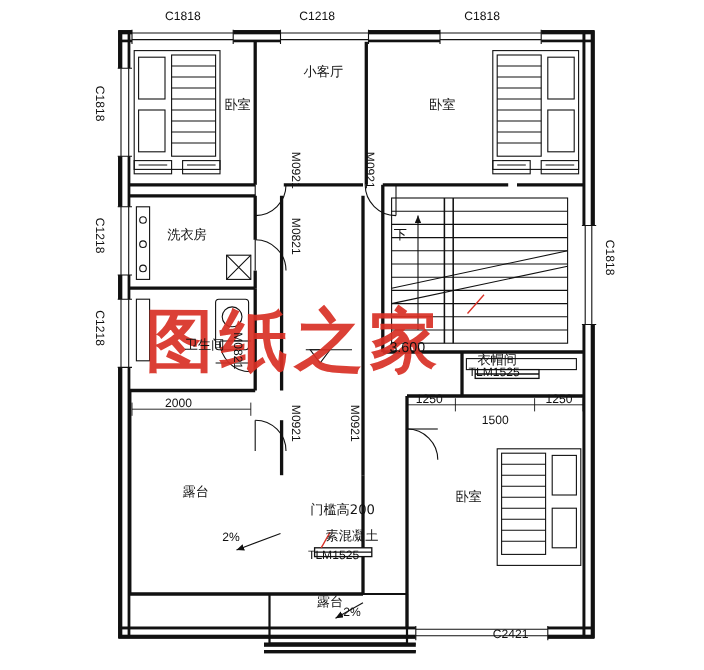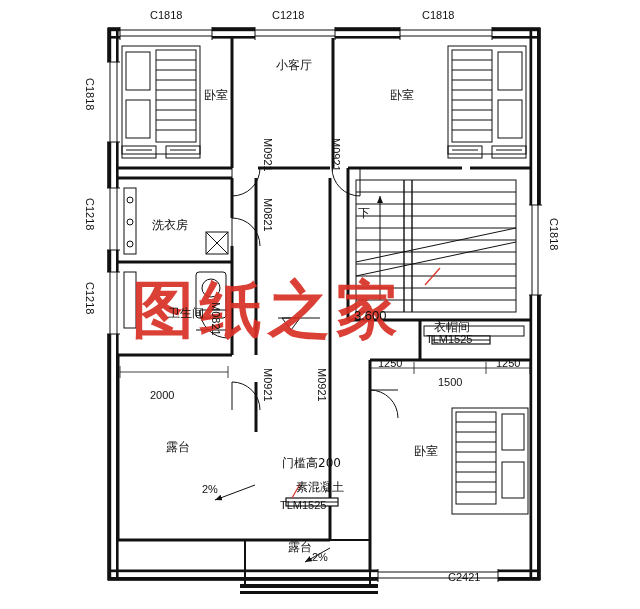--- a/index.html
+++ b/index.html
@@ -264,31 +264,31 @@
 <div class="lbl v" style="left:262px;top:198px;">M0821</div>
 <div class="lbl v" style="left:210px;top:302px;">M0821</div>
 <div class="lbl v" style="left:262px;top:368px;">M0921</div>
 <div class="lbl v" style="left:316px;top:368px;">M0921</div>
 <div class="lbl" style="left:426px;top:334px;">TLM1525</div>
 <div class="lbl" style="left:280px;top:500px;">TLM1525</div>
 
 <div class="lbl cn" style="left:204px;top:90px;">卧室</div>
 <div class="lbl cn" style="left:276px;top:60px;">小客厅</div>
 <div class="lbl cn" style="left:390px;top:90px;">卧室</div>
-<div class="lbl cn" style="left:152px;top:220px;">洗衣房</div>
+<div class="lbl cn" style="left:152px;top:208px;">洗衣房</div>
 <div class="lbl cn" style="left:122px;top:308px;margin-left:46px;">卫生间</div>
 <div class="lbl cn" style="left:434px;top:322px;">衣帽间</div>
 <div class="lbl cn" style="left:414px;top:446px;">卧室</div>
 <div class="lbl cn" style="left:166px;top:442px;">露台</div>
 <div class="lbl cn" style="left:288px;top:542px;">露台</div>
 
 <div class="lbl big" style="left:318px;top:310px;">3.600</div>
 <div class="lbl cn" style="left:358px;top:208px;">下</div>
 
-<div class="lbl" style="left:150px;top:362px;margin-top:28px;">2000</div>
+<div class="lbl" style="left:150px;top:362px;">2000</div>
 <div class="lbl" style="left:378px;top:358px;">1250</div>
 <div class="lbl" style="left:438px;top:377px;">1500</div>
 <div class="lbl" style="left:496px;top:358px;">1250</div>
 
 <div class="lbl cn" style="left:282px;top:458px;">门槛高200</div>
 <div class="lbl cn" style="left:296px;top:482px;">素混凝土</div>
 <div class="lbl" style="left:202px;top:484px;">2%</div>
 <div class="lbl" style="left:312px;top:552px;">2%</div>
 
 </body></html>

